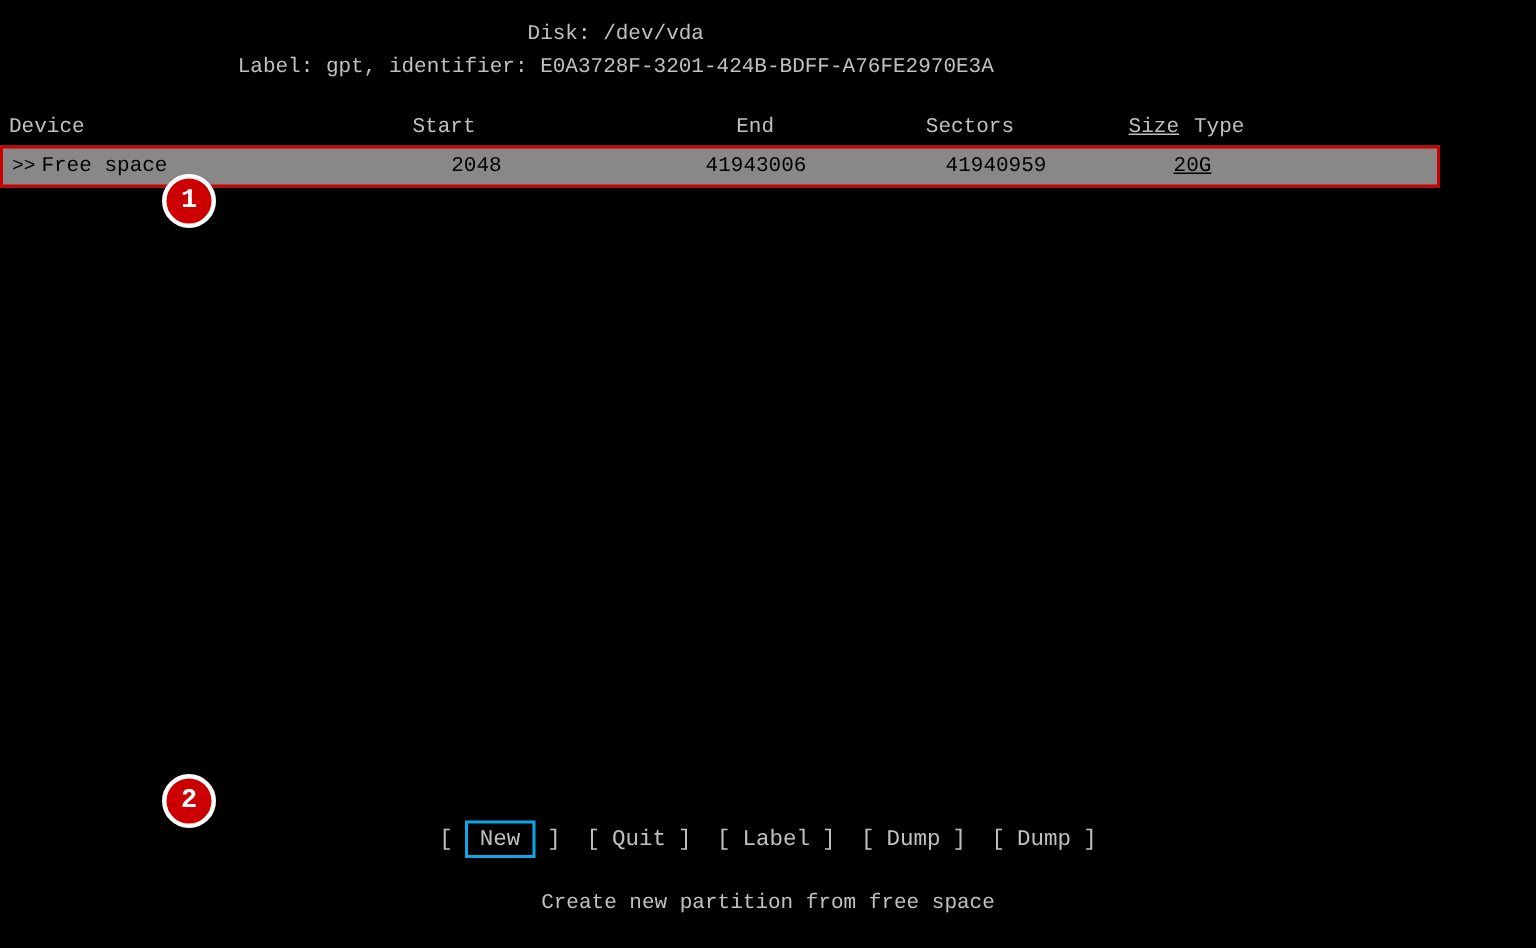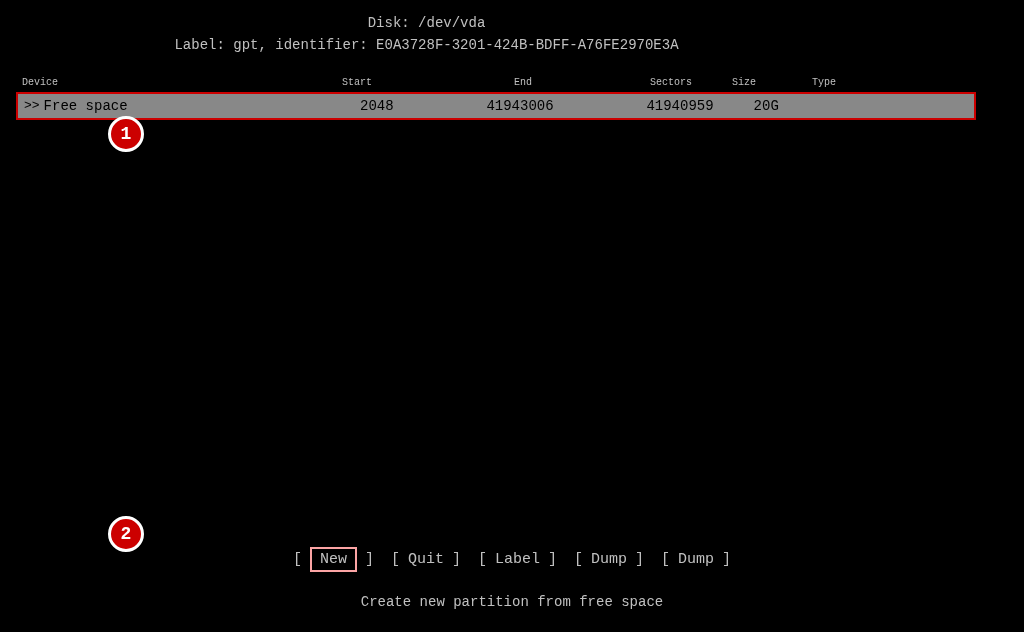--- a/index.html
+++ b/index.html
@@ -18,49 +18,48 @@
       position: relative;
     }
 
     .screen {
       width: 821px;
       height: 632px;
       display: flex;
       flex-direction: column;
       align-items: center;
       padding-top: 12px;
-      margin-left: 16px;
     }
 
     .disk-info {
       text-align: center;
       color: #c0c0c0;
       font-size: 14px;
       line-height: 1.6;
       margin-bottom: 18px;
     }
 
     .table-container {
       width: 960px;
       margin: 0 auto;
     }
 
     .table-header {
       display: flex;
       color: #c0c0c0;
-      font-size: 10px;
+      font-size: 14px;
       padding: 2px 6px;
       margin-bottom: 2px;
     }
 
     .col-device { width: 230px; }
-    .col-start { width: 160px; text-align: right; padding-right: 40px; }
+    .col-start { width: 160px; text-align: center; padding-right: 40px; }
     .col-end { width: 160px; text-align: right; padding-right: 40px; }
     .col-sectors { width: 160px; text-align: right; padding-right: 40px; }
-    .col-size { width: 80px; padding-right: 10px; }
+    .col-size { width: 80px; text-align: right; padding-right: 10px; text-decoration: underline; }
     .col-type { width: 100px; }
 
     .table-row-selected {
       display: flex;
       background-color: #888888;
       color: #000000;
       font-size: 14px;
       padding: 4px 6px;
       border: 2px solid #cc0000;
       align-items: center;
@@ -112,21 +111,21 @@
       color: #c0c0c0;
     }
 
     .menu-item {
       display: flex;
       align-items: center;
       gap: 2px;
     }
 
     .menu-item-selected {
-      border: 2px solid #fca5a5;
+      border: 2px solid #0ea5e9;
       padding: 2px 8px;
       color: #c0c0c0;
     }
 
     .menu-bracket {
       color: #c0c0c0;
     }
 
     .status-text {
       position: absolute;

